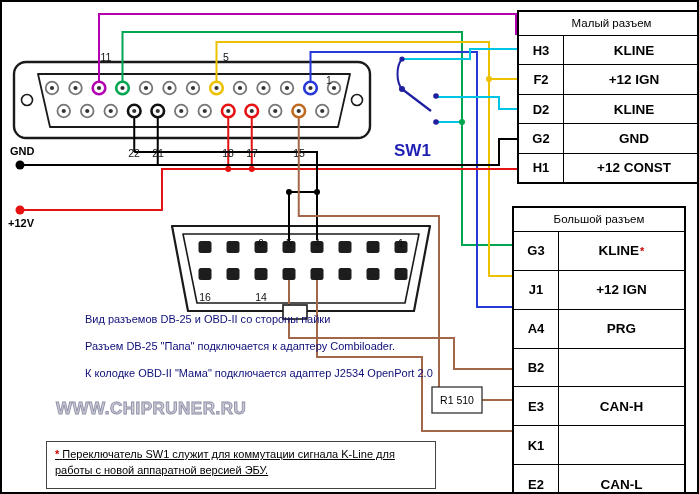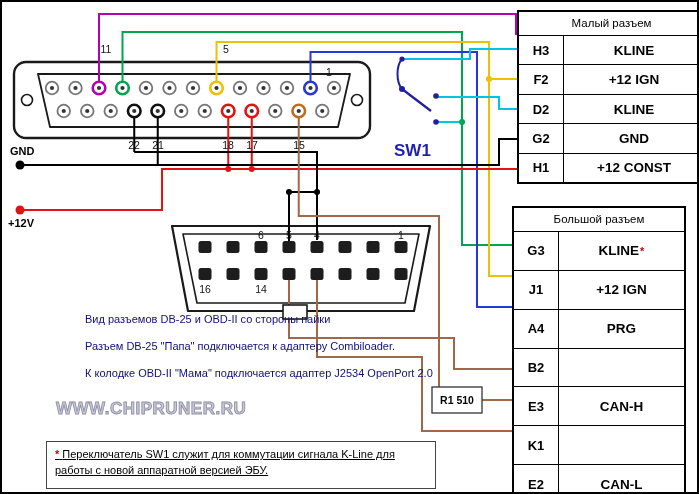--- a/index.html
+++ b/index.html
@@ -2,24 +2,24 @@
 <html><head>
 <meta charset="utf-8">
 <style>
   html,body{margin:0;padding:0;background:#e8e8e8;}
   .canvas{
     position:relative;width:699px;height:494px;background:#fff;
     border:2px solid #000;box-sizing:border-box;overflow:hidden;
     font-family:"Liberation Sans",sans-serif;
   }
   .layer{position:absolute;left:0;top:0;}
-  .pin-num{position:absolute;transform:translateX(-50%);font-size:10.5px;color:#111;white-space:nowrap;}
+  .pin-num{position:absolute;transform:translateX(-50%);font-size:10.5px;color:#111;white-space:nowrap;margin-top:8px;}
   .pwr-label{position:absolute;font-size:11px;font-weight:700;color:#000;}
   .sw1-label{position:absolute;left:392px;top:139px;font-size:17px;font-weight:700;color:#1f1fb4;}
-  .r1-label{position:absolute;left:430px;top:385px;width:50px;height:26px;line-height:26px;text-align:center;font-size:10.5px;color:#000;font-weight:bold;}
+  .r1-label{position:absolute;left:430px;top:385px;width:50px;height:26px;line-height:26px;text-align:center;font-size:10.5px;color:#000;}
   .note{position:absolute;left:59px;font-size:11px;color:#0f0f78;white-space:nowrap;margin-left:24px;}
   .watermark{
     position:absolute;left:54px;top:397px;font-size:17px;font-weight:700;letter-spacing:0.5px;
     color:#c9cad6;-webkit-text-stroke:0.9px #8f90a6;white-space:nowrap;
   }
   .footnote{
     position:absolute;left:44px;top:439px;width:372px;min-height:36px;
     border:1px solid #444;background:#fff;padding:5px 8px;font-size:11px;line-height:1.45;color:#000;text-decoration:underline;
   }
   .star{color:#cc0000;font-weight:700;}

